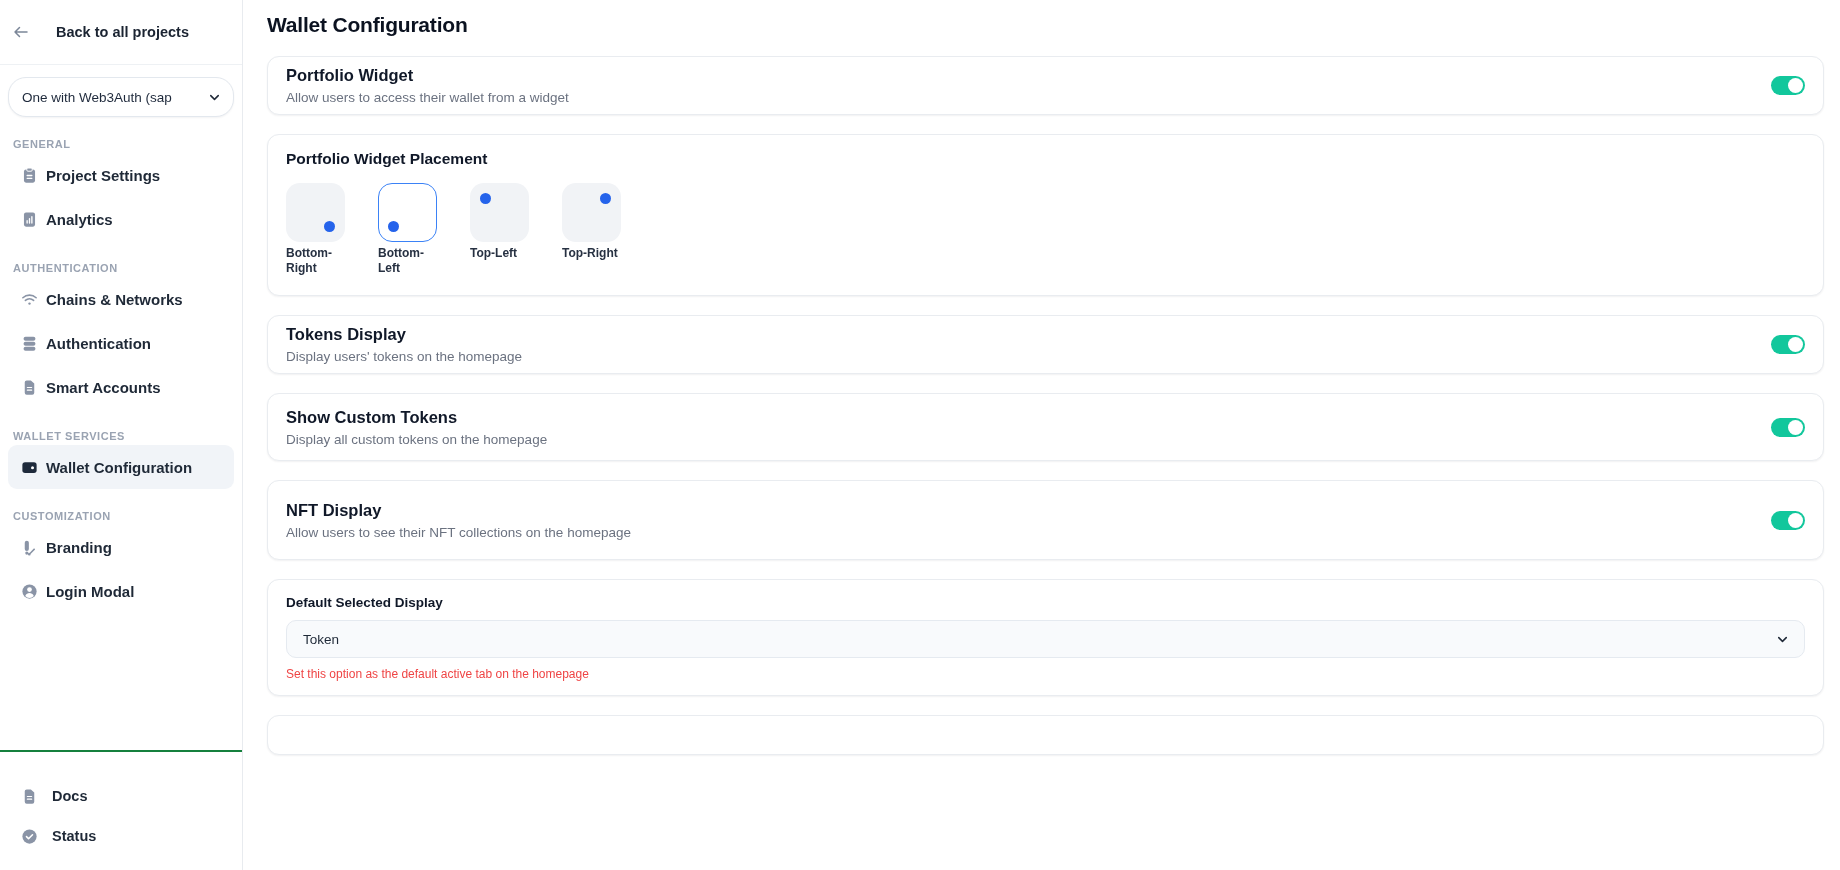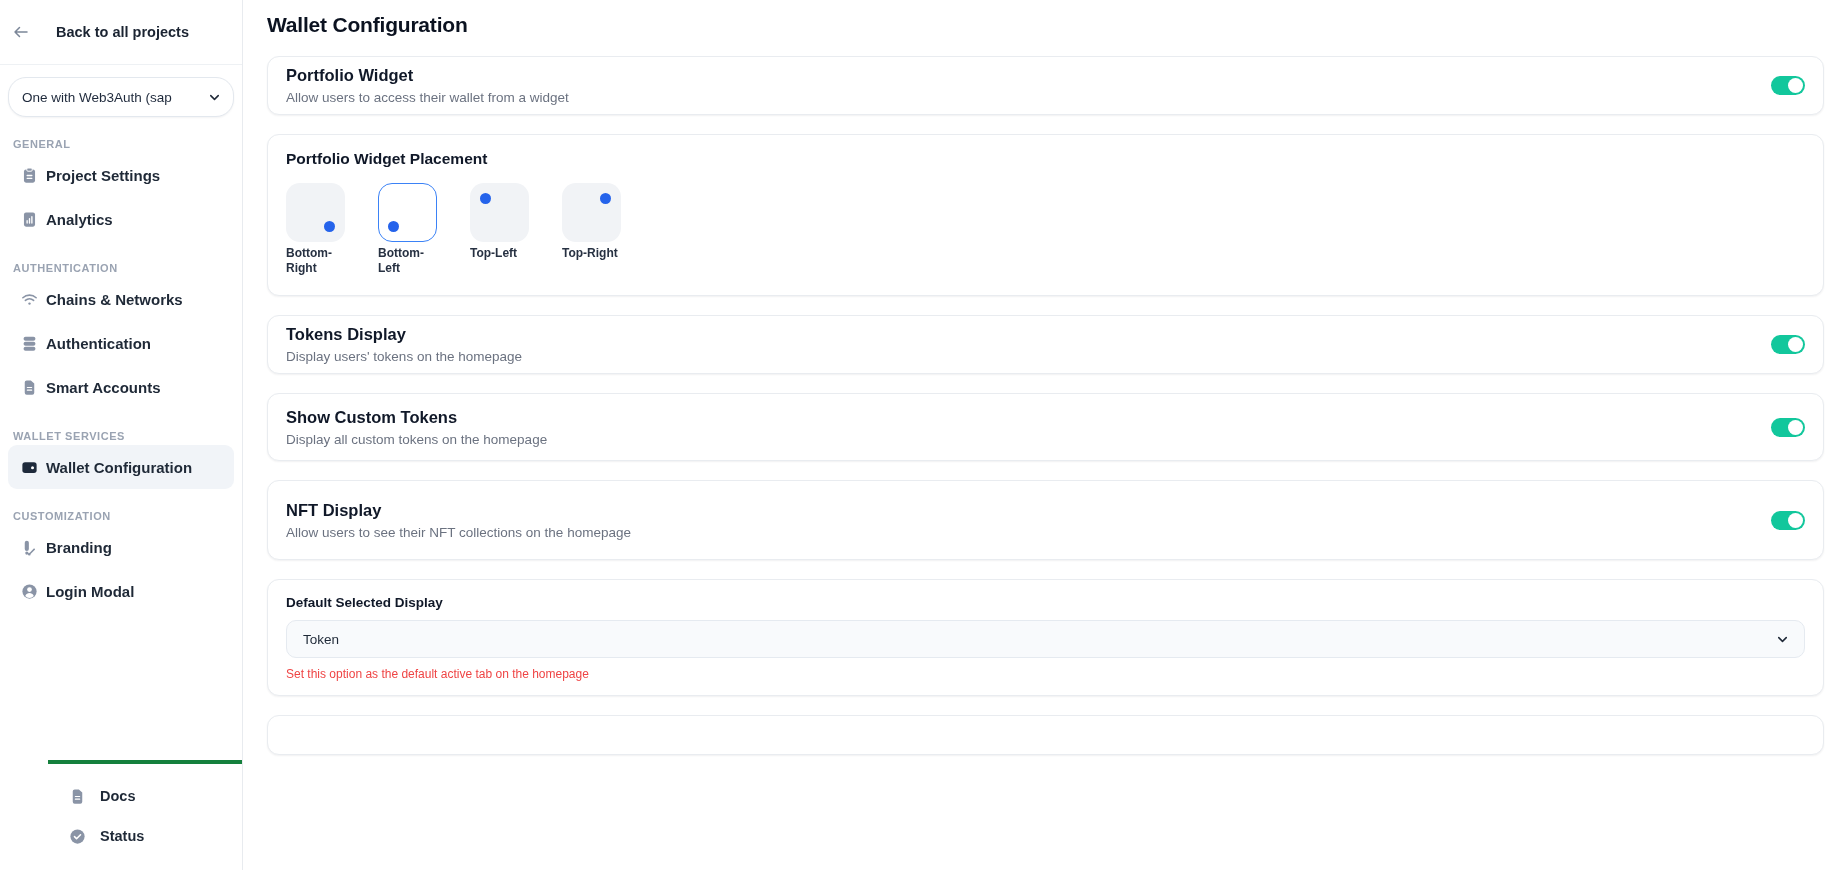--- a/index.html
+++ b/index.html
@@ -22,21 +22,21 @@
     cursor:pointer;background:#fff;}
   .project-select .val{flex:1;font-size:13.5px;color:#1e293b;white-space:nowrap;overflow:hidden;}
   .nav{padding:0 8px;}
   .section-label{margin:21px 0 3px;padding-left:5px;font-size:11px;font-weight:600;
     letter-spacing:.05em;color:#9aa3b2;}
   .nav-item{height:44px;display:flex;align-items:center;gap:7px;padding:0 12px;border-radius:9px;
     font-size:15px;font-weight:600;color:#1f2937;cursor:pointer;}
   .nav-item.active{background:#f1f4f8;}
   .nav-item svg,.back-row svg,.footer-item svg{flex:0 0 auto;}
   .sb-spacer{flex:1 1 auto;}
-  .sb-footer{border-top:4px solid #15803d;padding:12px 8px 14px;margin-left:48px;}
+  .sb-footer{border-top:2px solid #15803d;padding:24px 8px 14px;}
   .footer-item{height:40px;display:flex;align-items:center;gap:13px;padding:0 12px;border-radius:9px;
     font-size:14.5px;font-weight:600;color:#1f2937;cursor:pointer;}
 
   
   .main{margin-left:243px;padding:13px 16px 0 24px;}
   .page-title{font-size:21px;font-weight:700;color:#0b1220;letter-spacing:-.2px;}
   .cards{margin-top:19px;display:flex;flex-direction:column;gap:19px;}
   .card{background:#fff;border:1px solid #e9ecf0;border-radius:12px;
     box-shadow:0 1px 2px rgba(16,24,40,.06);padding:15px 18px;}
   .toggle-card{display:flex;align-items:center;justify-content:space-between;height:59px;}

